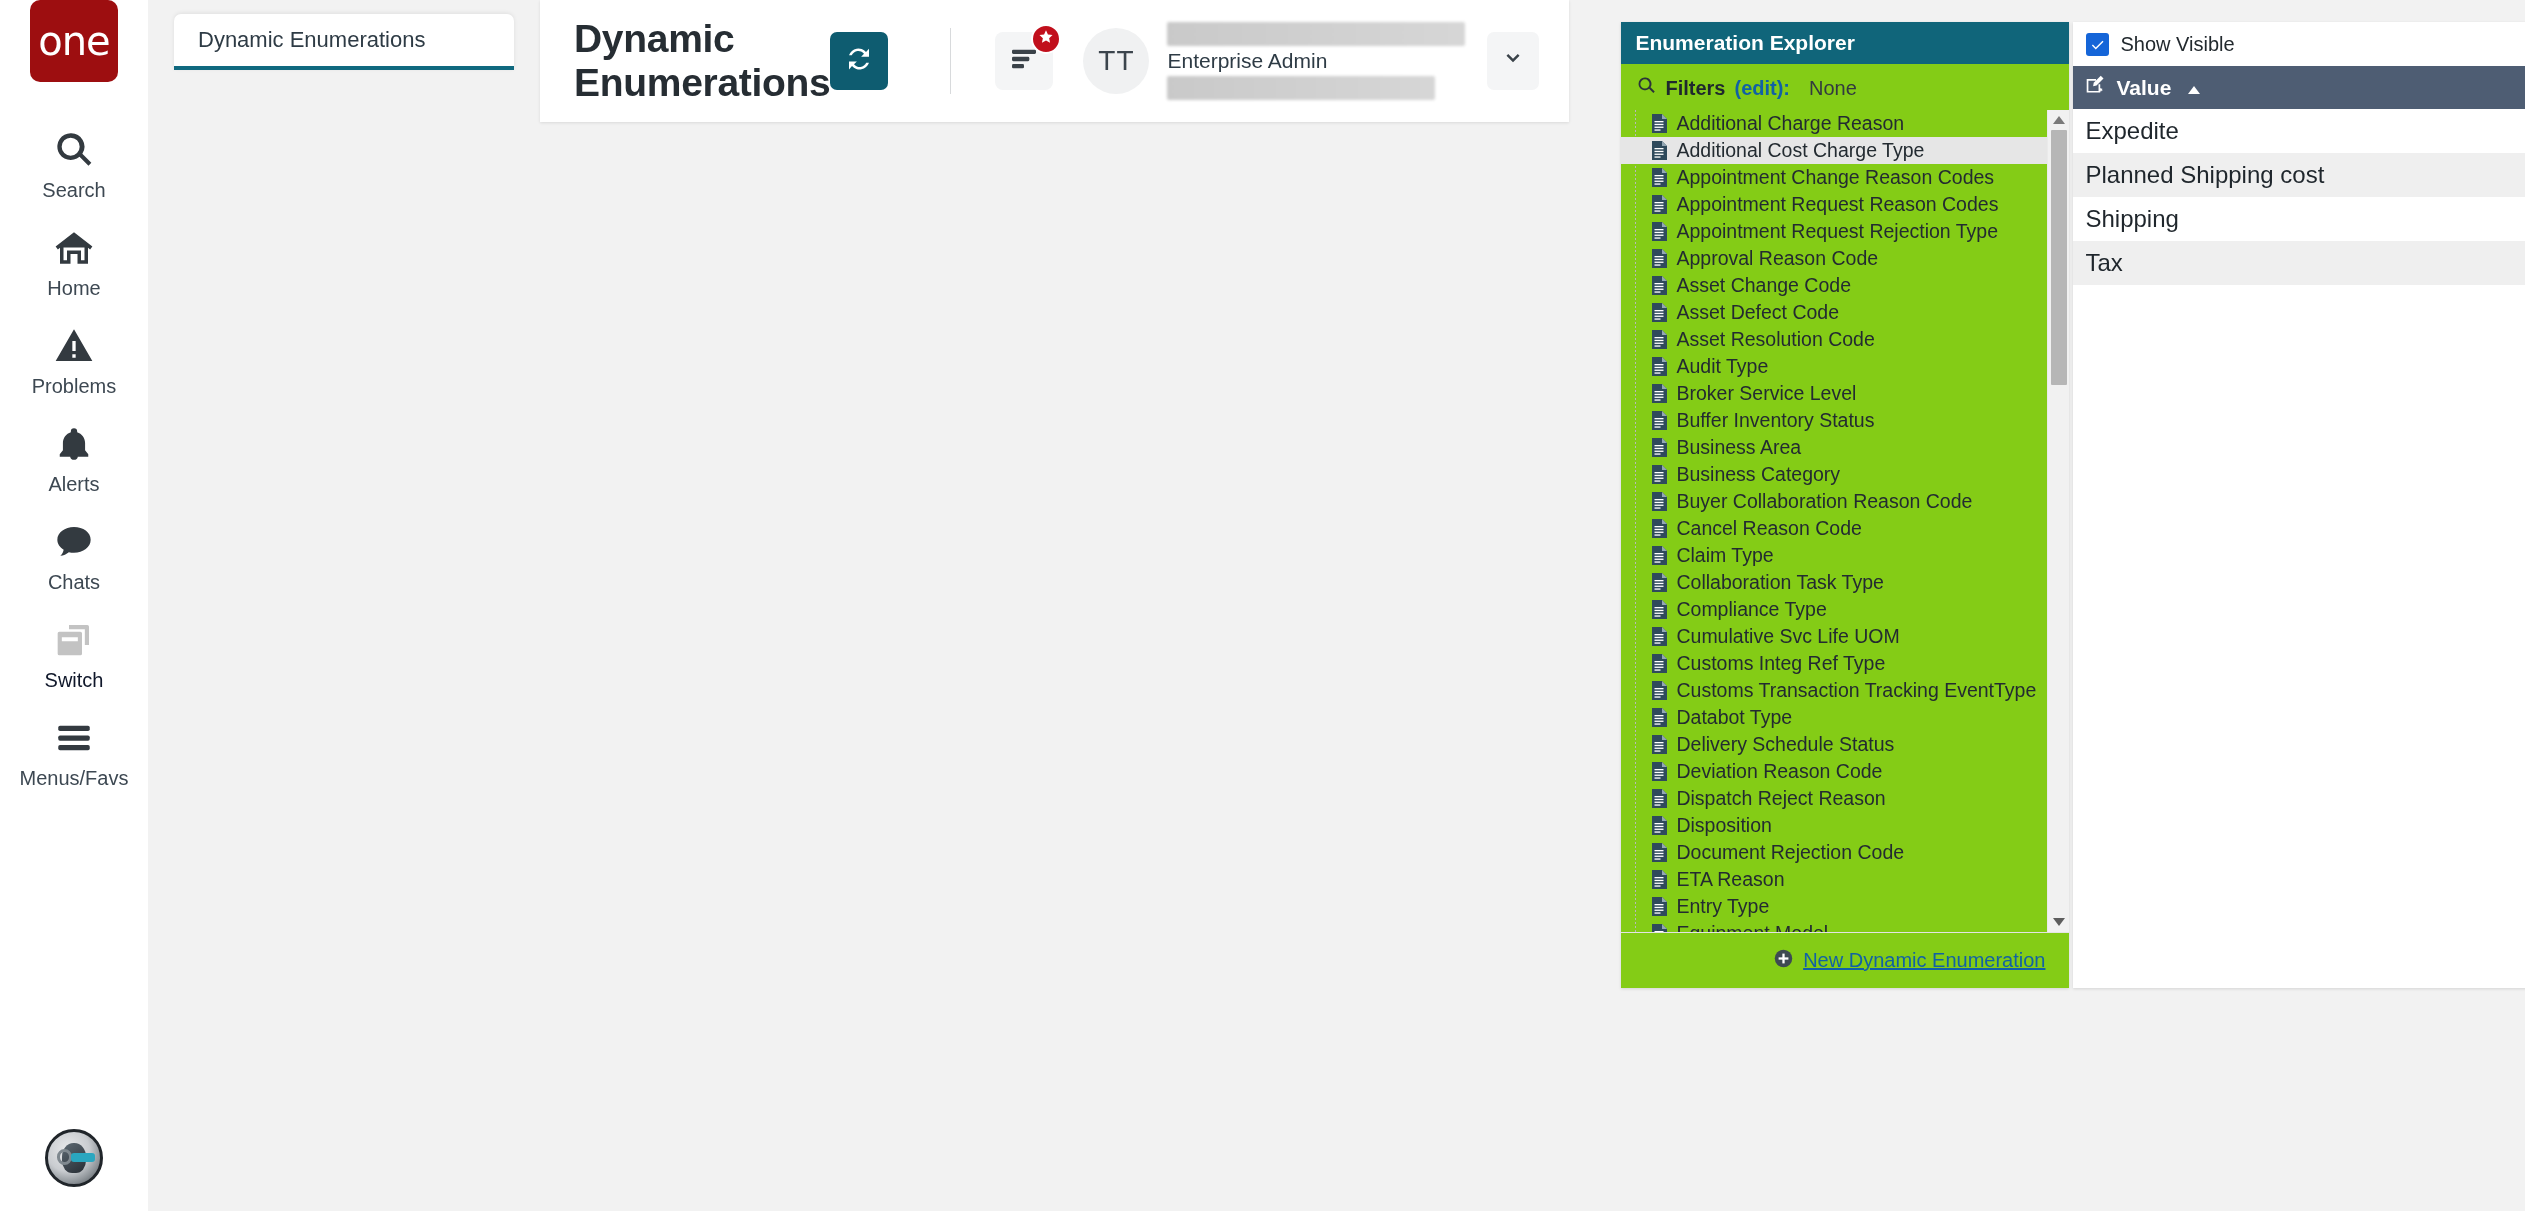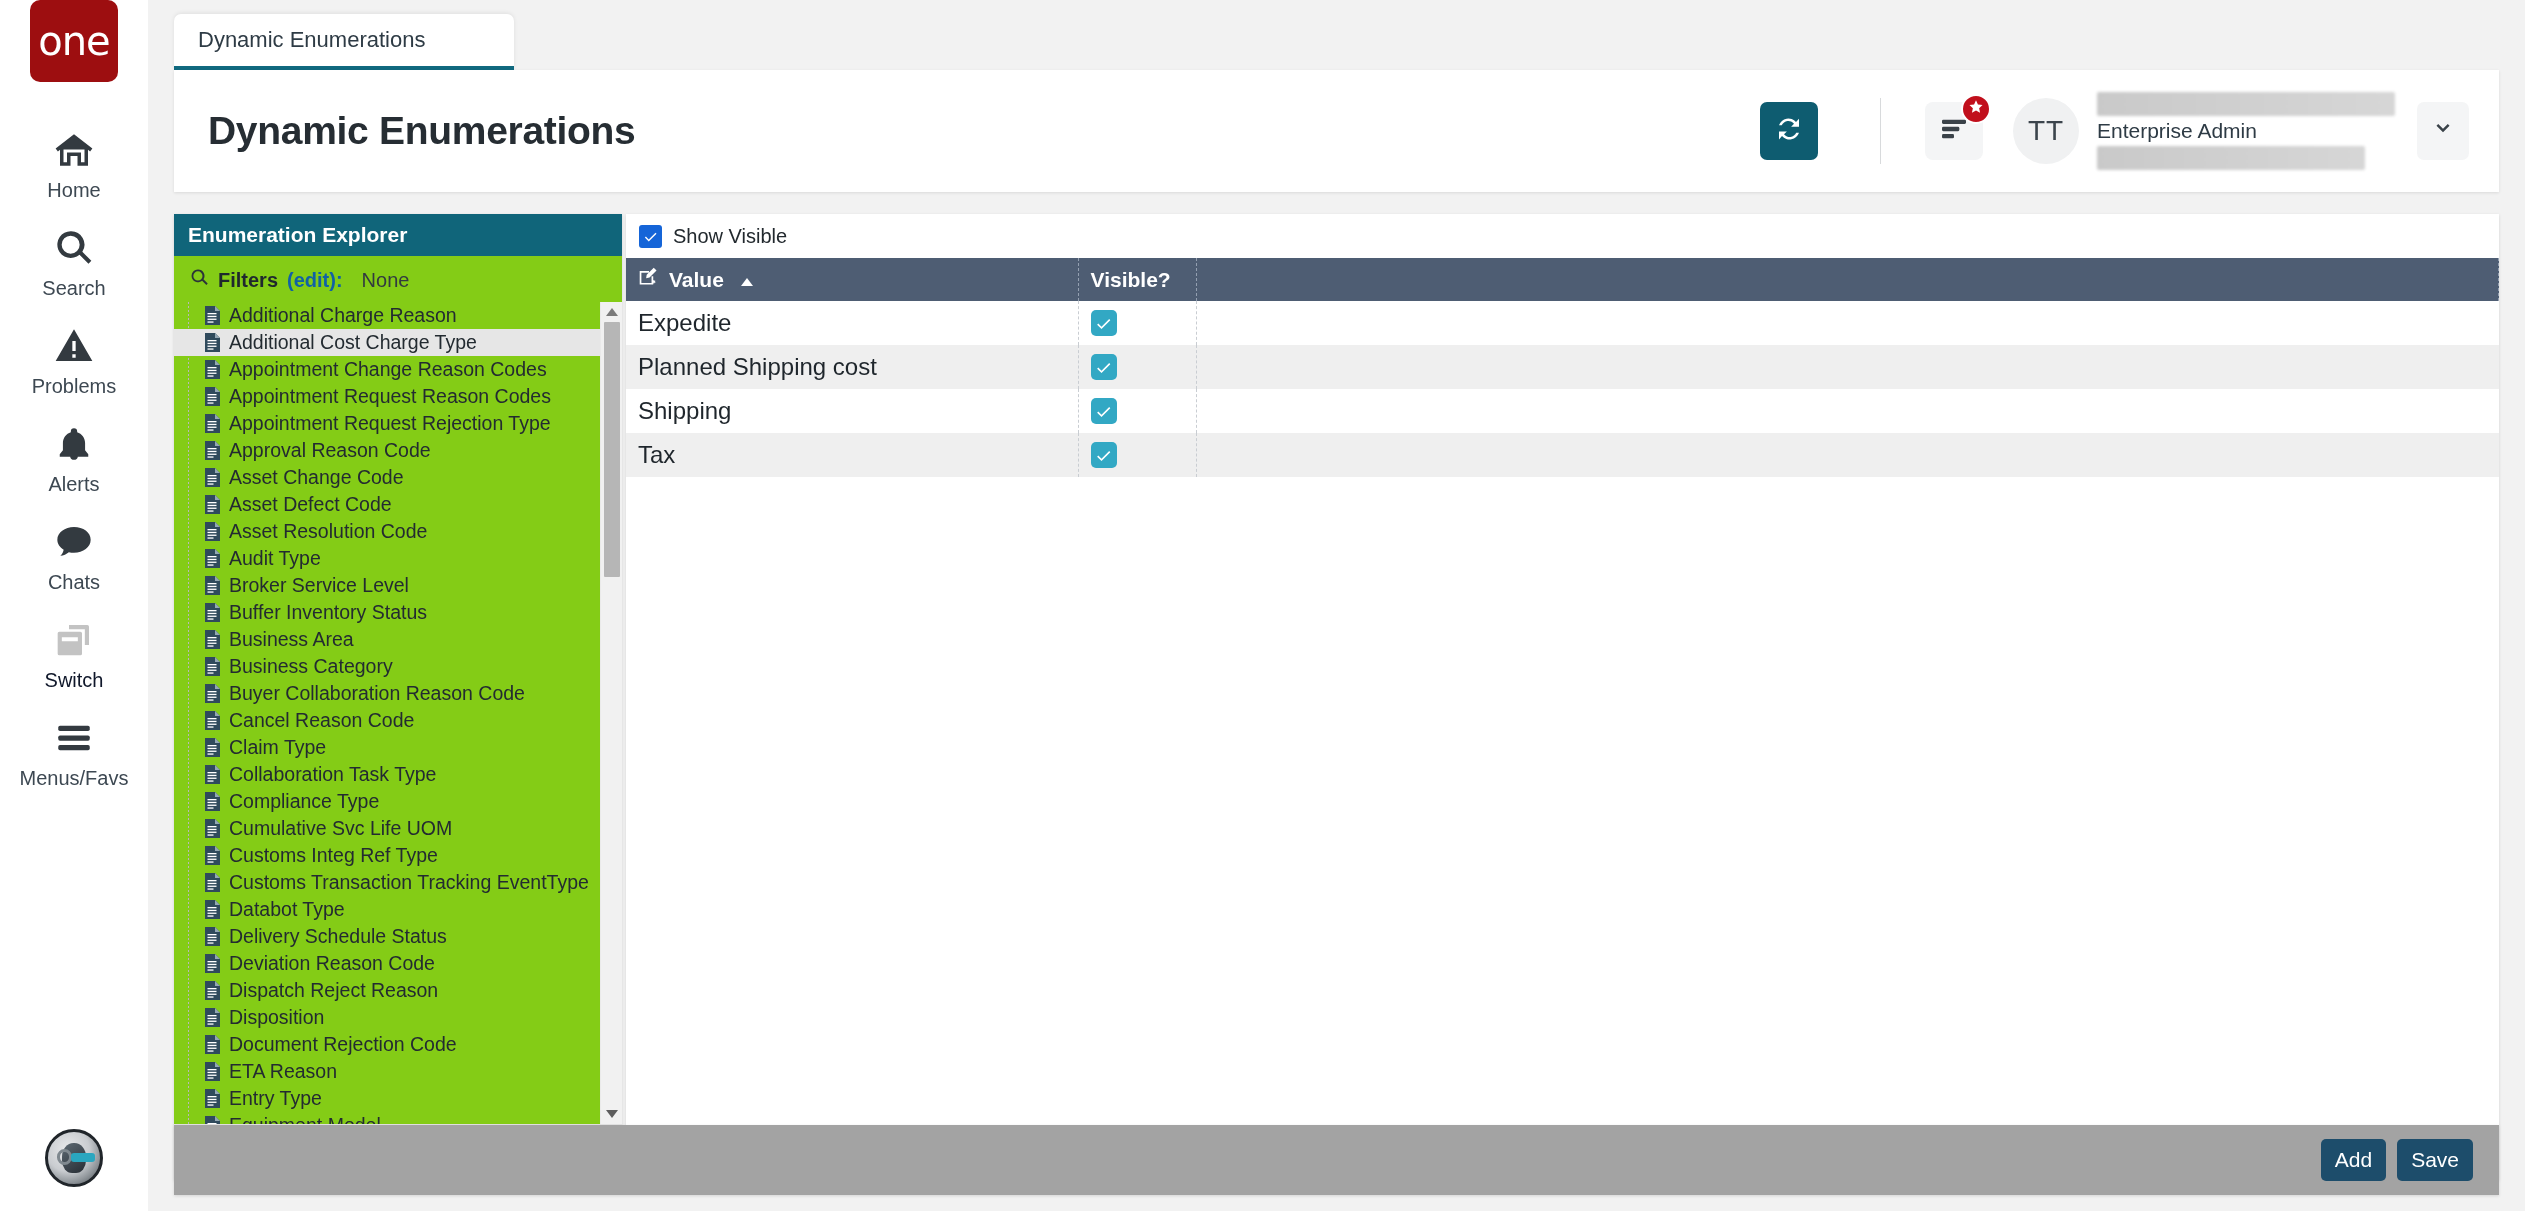--- a/index.html
+++ b/index.html
@@ -53,21 +53,21 @@
   .rail-avatar .av-visor {
     position:absolute; left:44%; top:40%; width:46%; height:17%;
     background:#2aa6bf; border-radius:3px;
   }
   .rail-avatar .av-ring {
     position:absolute; left:17%; top:33%; width:30%; height:30%;
     border:3px solid #7f888f; border-radius:50%;
   }
 
   
-  .main-col { flex: 1; display: flex; flex-direction: column; min-width: 0; background:#f2f2f2; position: relative; justify-content: center;}
+  .main-col { flex: 1; display: flex; min-width: 0; background:#f2f2f2; position: relative;}
 
   
   .tabstrip {
     height: 70px; padding-left: 26px; display: flex; align-items: flex-end;
     background: #f2f2f2;
   }
   .tab {
     background: #ffffff; border-top-left-radius: 7px; border-top-right-radius: 7px;
     height: 56px; min-width: 340px; padding: 0 24px;
     display: flex; align-items: center;
@@ -229,35 +229,35 @@
 
   <div class="rail">
     <div class="logo">
       <span class="logo-text">one</span>
     </div>
 
     <div class="rail-items">
 
       <div class="rail-item">
         <span class="ri-icon">
+          <svg width="40" height="40" viewBox="0 0 24 24">
+              <path d="M10 2a8 8 0 105.3 14l5.4 5.4 1.7-1.7-5.4-5.4A8 8 0 0010 2zm0 2.6a5.4 5.4 0 110 10.8 5.4 5.4 0 010-10.8z"></path>
+            </svg>
+        </span>
+        <span class="ri-label">Search</span>
+      </div>
+
+      <div class="rail-item">
+        <span class="ri-icon">
           <svg width="42" height="42" viewBox="0 0 24 24">
               <path d="M12 3L1.5 11.2l1.3 1.6L4 11.9V21h6v-5.6h4V21h6v-9.1l1.2.9 1.3-1.6L12 3zm0 2.6l6 4.7V19h-2v-5.6H8V19H6v-8.7l6-4.7z"></path>
               <path d="M12 4.2L2.2 11.7h19.6L12 4.2z"></path>
             </svg>
         </span>
         <span class="ri-label">Home</span>
-      </div>
-
-      <div class="rail-item">
-        <span class="ri-icon">
-          <svg width="40" height="40" viewBox="0 0 24 24">
-              <path d="M10 2a8 8 0 105.3 14l5.4 5.4 1.7-1.7-5.4-5.4A8 8 0 0010 2zm0 2.6a5.4 5.4 0 110 10.8 5.4 5.4 0 010-10.8z"></path>
-            </svg>
-        </span>
-        <span class="ri-label">Search</span>
       </div>
 
       <div class="rail-item">
         <span class="ri-icon">
           <svg width="40" height="40" viewBox="0 0 24 24">
               <path d="M12 2L1 21h22L12 2zm1 13h-2V9h2v6zm0 4h-2v-2h2v2z"></path>
             </svg>
         </span>
         <span class="ri-label">Problems</span>
       </div>

